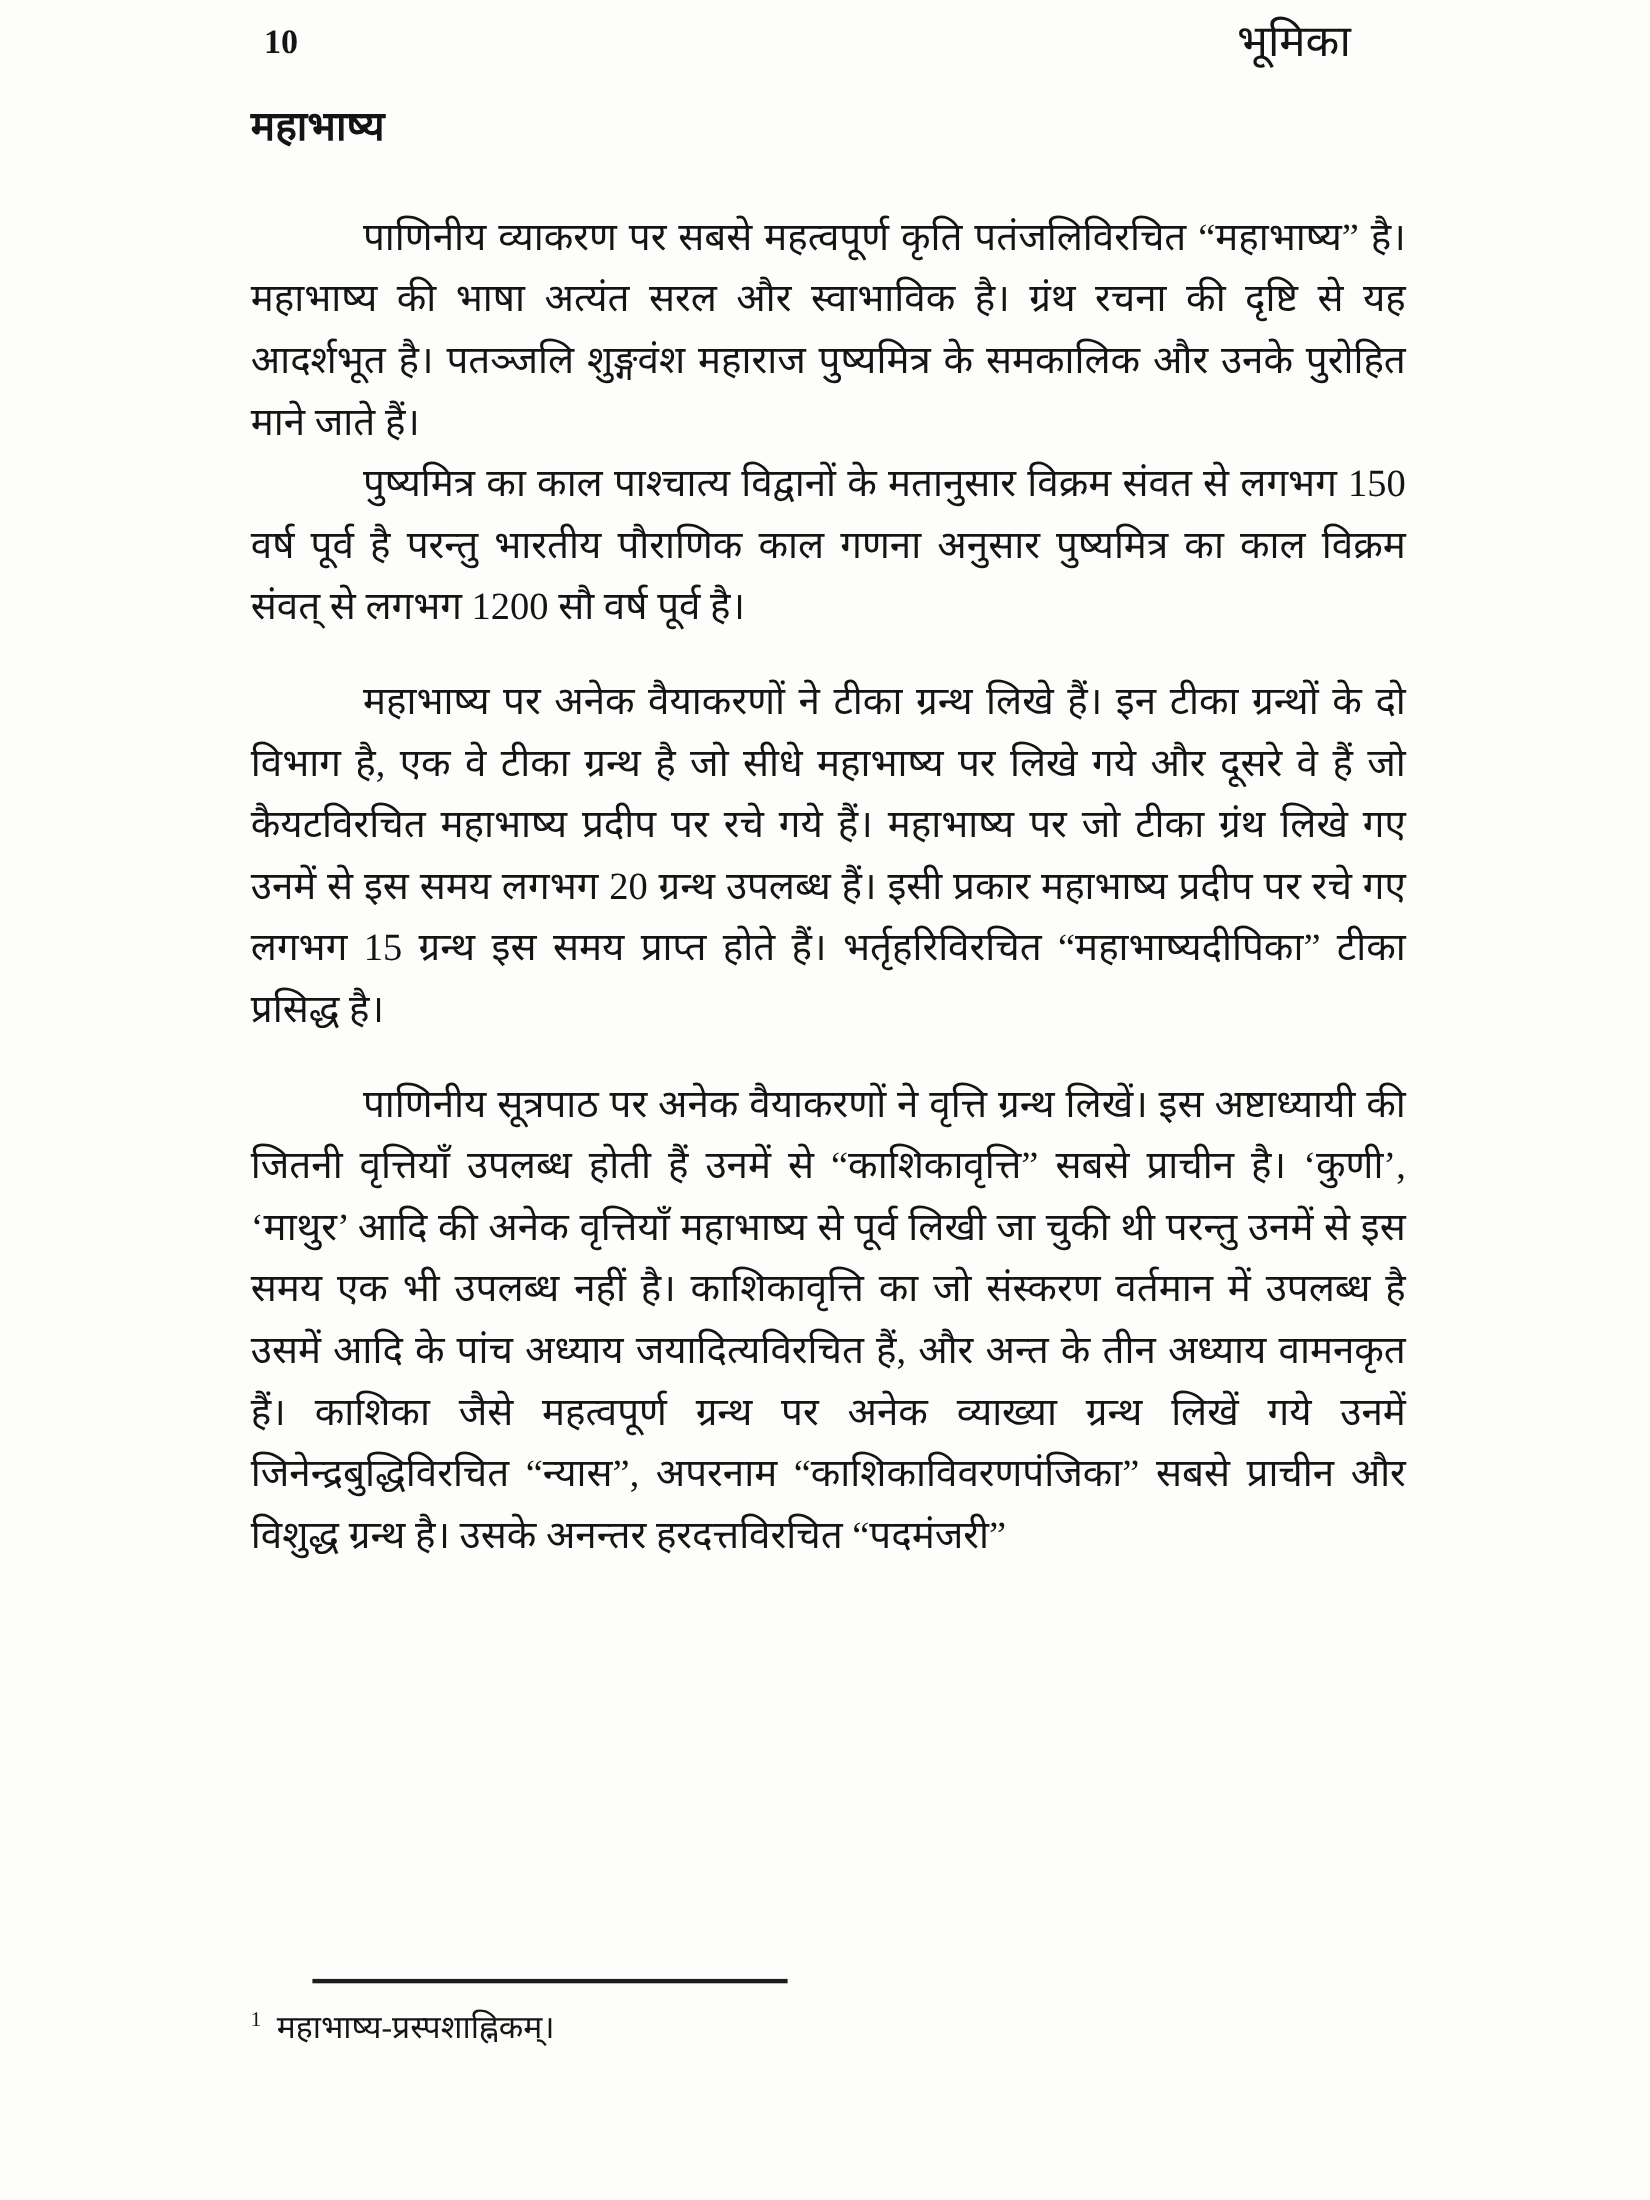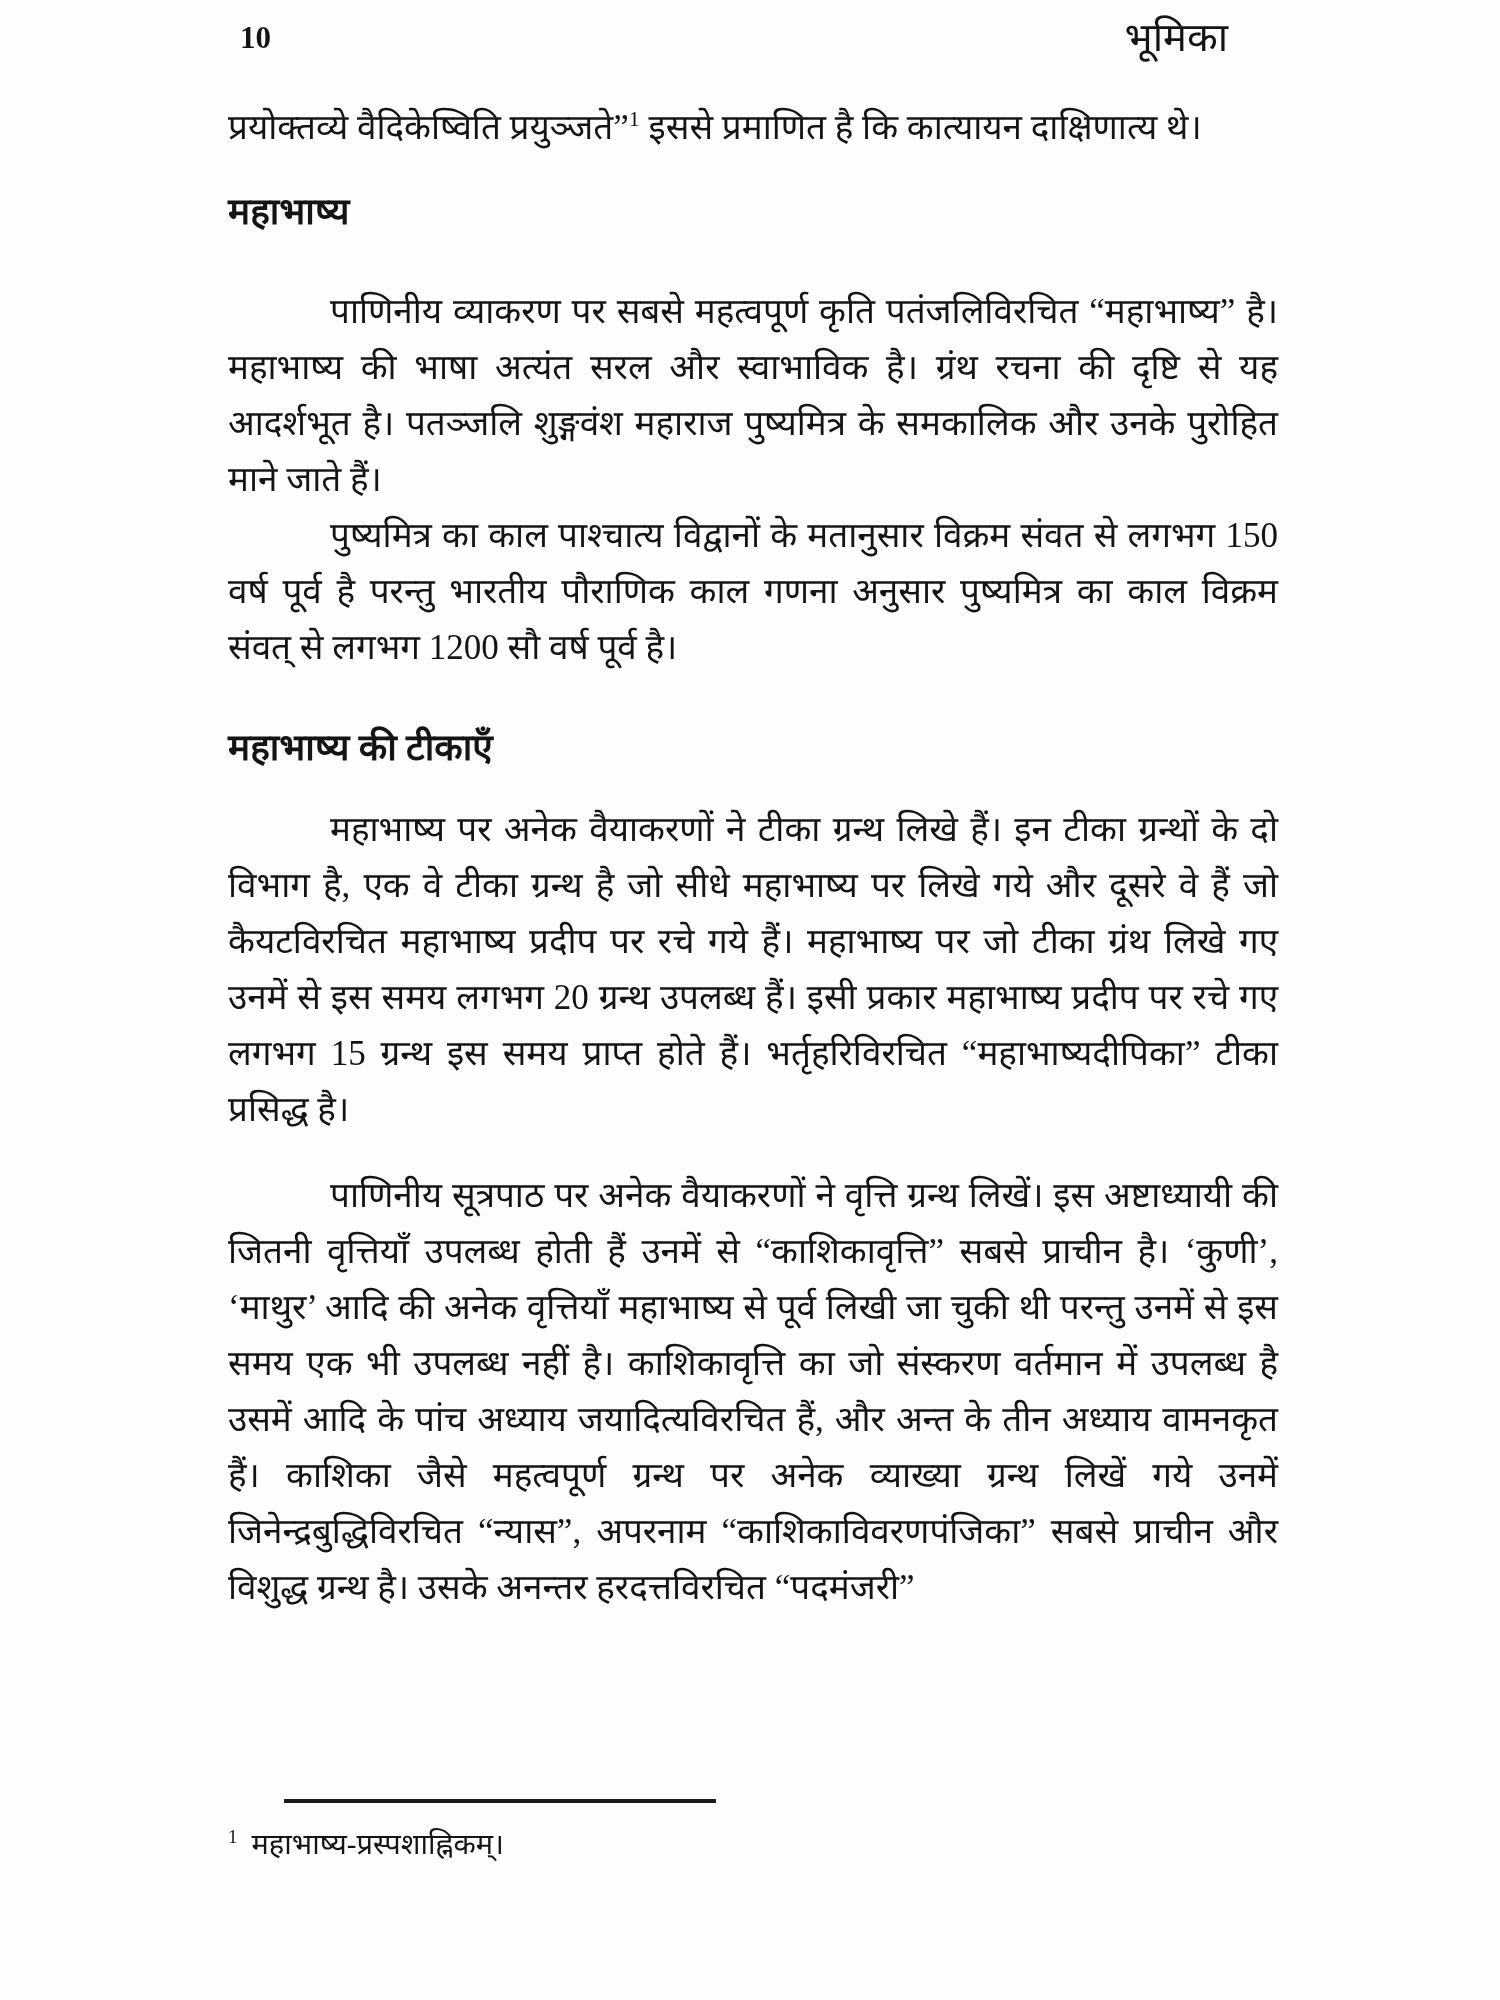--- a/index.html
+++ b/index.html
@@ -89,27 +89,25 @@
 </head>
 <body>
 
 <div class="page">
 
   <div class="header">
     <span class="page-num">10</span>
     <span class="header-title">भूमिका</span>
   </div>
 
-  <p class="para para-continued"><span>प्रयोक्तव्ये वैदिकेष्विति प्रयुञ्जते”</span><sup class="fn-ref">1</sup><span> इससे प्रमाणित है कि कात्यायन दाक्षिणात्य थे।</span></p>
 
   <h2 class="section-heading h-mahabhashya">महाभाष्य</h2>
   <p class="para indent p-mahabhashya-1">पाणिनीय व्याकरण पर सबसे महत्वपूर्ण कृति पतंजलिविरचित “महाभाष्य” है। महाभाष्य की भाषा अत्यंत सरल और स्वाभाविक है। ग्रंथ रचना की दृष्टि से यह आदर्शभूत है। पतञ्जलि शुङ्गवंश महाराज पुष्यमित्र के समकालिक और उनके पुरोहित माने जाते हैं।</p>
   <p class="para indent p-mahabhashya-2">पुष्यमित्र का काल पाश्चात्य विद्वानों के मतानुसार विक्रम संवत से लगभग 150 वर्ष पूर्व है परन्तु भारतीय पौराणिक काल गणना अनुसार पुष्यमित्र का काल विक्रम संवत् से लगभग 1200 सौ वर्ष पूर्व है।</p>
 
-  <h2 class="section-heading h-tikayen">महाभाष्य की टीकाएँ</h2>
   <p class="para indent p-tikayen-1">महाभाष्य पर अनेक वैयाकरणों ने टीका ग्रन्थ लिखे हैं। इन टीका ग्रन्थों के दो विभाग है, एक वे टीका ग्रन्थ है जो सीधे महाभाष्य पर लिखे गये और दूसरे वे हैं जो कैयटविरचित महाभाष्य प्रदीप पर रचे गये हैं। महाभाष्य पर जो टीका ग्रंथ लिखे गए उनमें से इस समय लगभग 20 ग्रन्थ उपलब्ध हैं। इसी प्रकार महाभाष्य प्रदीप पर रचे गए लगभग 15 ग्रन्थ इस समय प्राप्त होते हैं। भर्तृहरिविरचित “महाभाष्यदीपिका” टीका प्रसिद्ध है।</p>
 
   <p class="para indent p-vritti-1">पाणिनीय सूत्रपाठ पर अनेक वैयाकरणों ने वृत्ति ग्रन्थ लिखें। इस अष्टाध्यायी की जितनी वृत्तियाँ उपलब्ध होती हैं उनमें से “काशिकावृत्ति” सबसे प्राचीन है। ‘कुणी’, ‘माथुर’ आदि की अनेक वृत्तियाँ महाभाष्य से पूर्व लिखी जा चुकी थी परन्तु उनमें से इस समय एक भी उपलब्ध नहीं है। काशिकावृत्ति का जो संस्करण वर्तमान में उपलब्ध है उसमें आदि के पांच अध्याय जयादित्यविरचित हैं, और अन्त के तीन अध्याय वामनकृत हैं। काशिका जैसे महत्वपूर्ण ग्रन्थ पर अनेक व्याख्या ग्रन्थ लिखें गये उनमें जिनेन्द्रबुद्धिविरचित “न्यास”, अपरनाम “काशिकाविवरणपंजिका” सबसे प्राचीन और विशुद्ध ग्रन्थ है। उसके अनन्तर हरदत्तविरचित “पदमंजरी”</p>
 
   <div class="footnote-area">
     <div class="footnote-rule"></div>
     <div class="footnote-line"><sup class="footnote-marker">1</sup><span>महाभाष्य-प्रस्पशाह्निकम्।</span></div>
   </div>
 
 </div>

